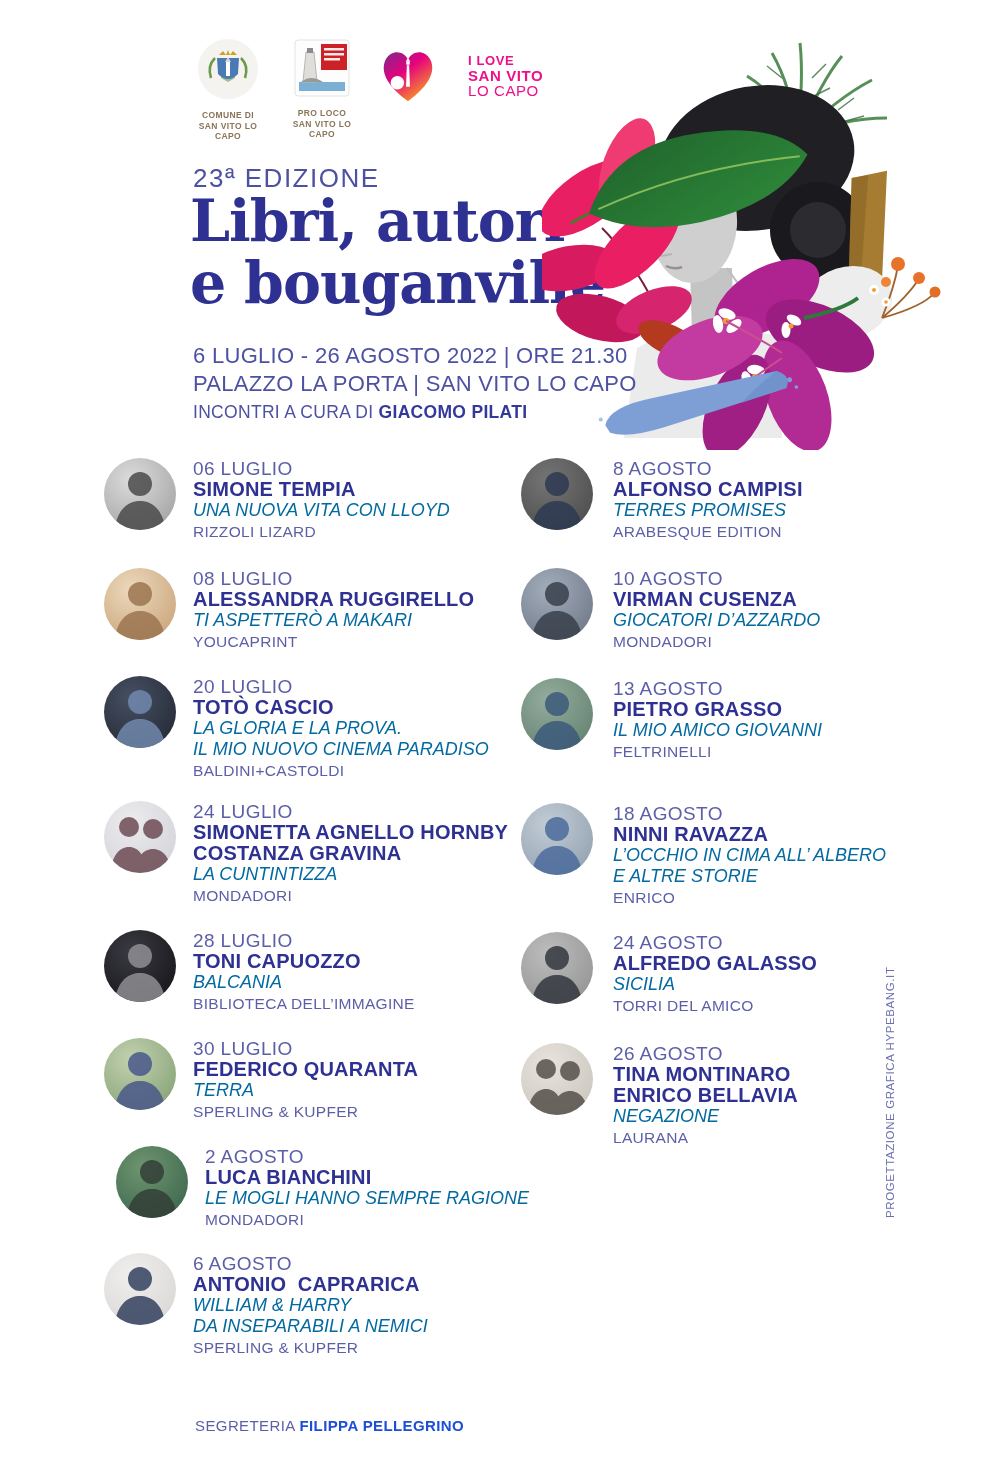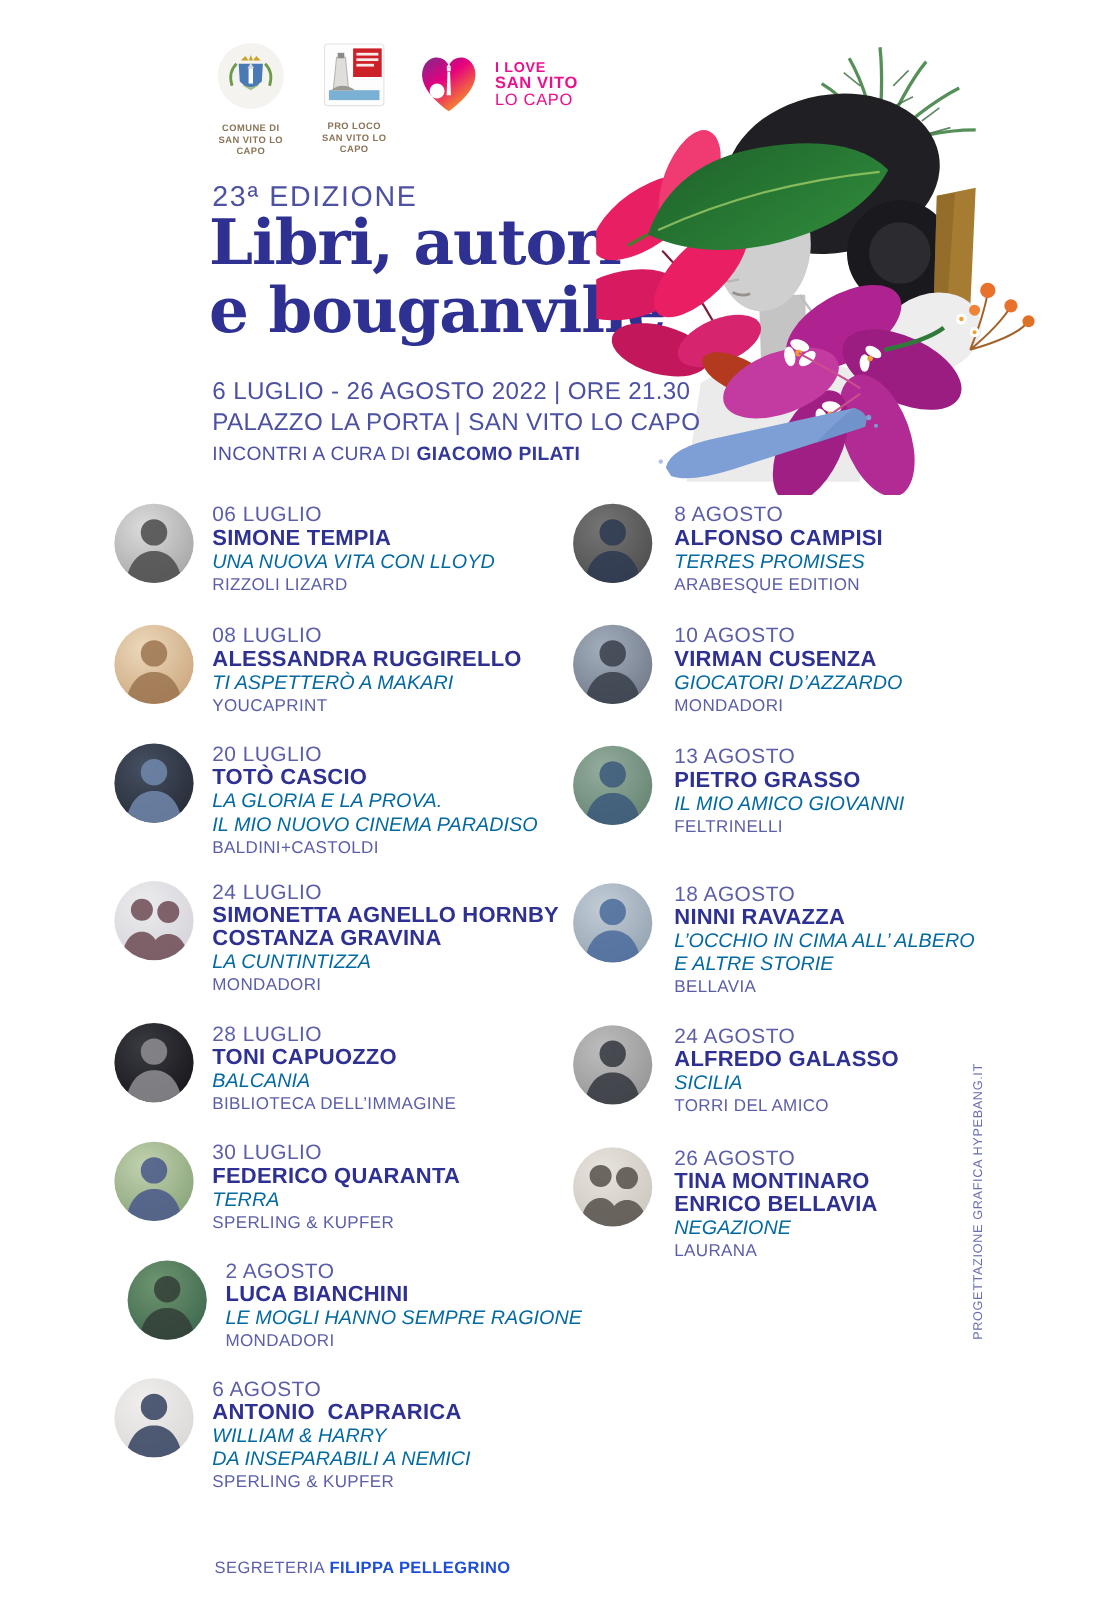--- a/index.html
+++ b/index.html
@@ -6,21 +6,21 @@
   .poster{
     position:relative;width:1000px;height:1461px;background:#ffffff;
     font-family:"Liberation Sans",sans-serif;overflow:hidden;
   }
   
   .logo-block{position:absolute;text-align:center;}
   .logo-caption{font-size:8.5px;font-weight:bold;color:#8a7558;letter-spacing:.4px;line-height:10.5px;margin-top:6px;text-align:center;}
   .comune{left:192px;top:38px;width:72px;}
   .proloco{left:286px;top:38px;width:72px;}
   .ilove{left:376px;top:44px;}
-  .ilove-wrap{display:flex;align-items:center;gap:10px;}
+  .ilove-wrap{display:flex;align-items:center;gap:28px;}
   .ilove-text{color:#ec108c;text-align:left;line-height:15px;letter-spacing:.6px;}
   .ilove-l1{font-size:13px;font-weight:bold;}
   .ilove-l2{font-size:15px;font-weight:bold;}
   .ilove-l3{font-size:15px;font-weight:normal;}
   
   .edition{position:absolute;left:193px;top:163px;font-size:26px;color:#4d51a2;letter-spacing:1.5px;z-index:1;}
   .main-title{position:absolute;left:190px;top:190px;font-family:"DejaVu Serif",serif;font-weight:bold;
     font-size:57px;line-height:62px;color:#2e3192;letter-spacing:-1px;z-index:1;}
   .when-where{position:absolute;left:193px;top:342px;font-size:22px;line-height:28px;color:#4d51a2;letter-spacing:.3px;z-index:3;}
   .curator{position:absolute;left:193px;top:402px;font-size:17.5px;color:#4d51a2;letter-spacing:.3px;z-index:3;}
@@ -402,21 +402,21 @@
       <svg viewBox="0 0 72 72">
           <circle cx="36" cy="26" r="12"></circle>
           <path d="M10,74 C13,50 25,43 36,43 C47,43 59,50 62,74 Z"></path>
         </svg>
     </div>
     <div class="ev-text">
       <div class="ev-date">18 AGOSTO</div>
       <div class="ev-name">NINNI RAVAZZA</div>
       <div class="ev-title">L’OCCHIO IN CIMA ALL’ ALBERO</div>
       <div class="ev-title">E ALTRE STORIE</div>
-      <div class="ev-pub">BELLAVIA</div>
+      <div class="ev-pub">ENRICO</div>
     </div>
   </div>
 
   <div class="event col-right" style="left:521px;top:932px;width:380px">
     <div class="avatar" style="background: radial-gradient(circle at 38% 30%, rgb(189, 189, 189), rgb(142, 142, 142)); color: rgb(52, 55, 63);">
       <svg viewBox="0 0 72 72">
           <circle cx="36" cy="26" r="12"></circle>
           <path d="M10,74 C13,50 25,43 36,43 C47,43 59,50 62,74 Z"></path>
         </svg>
     </div>

